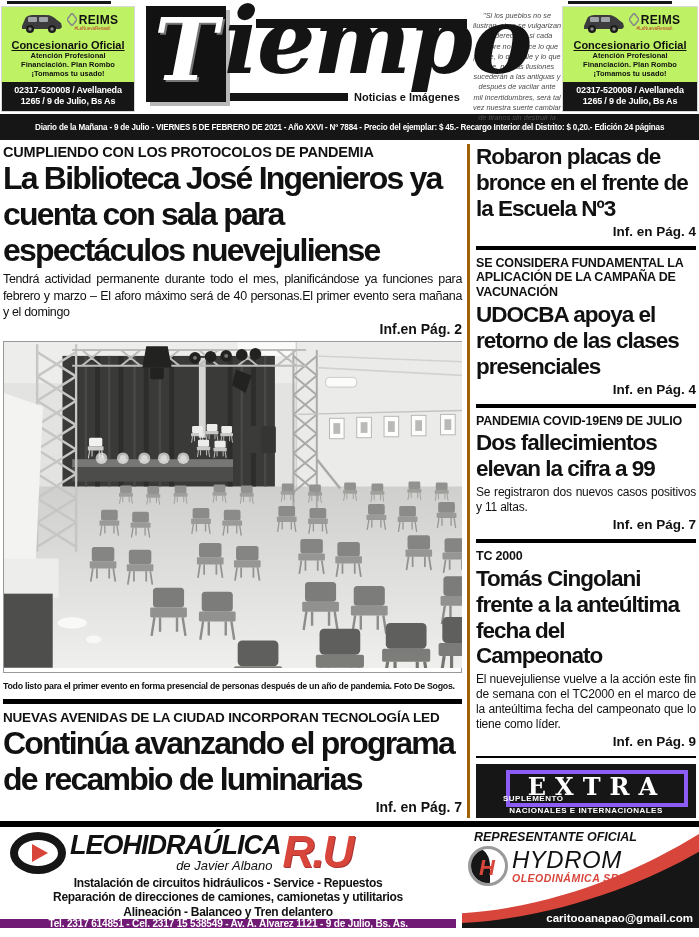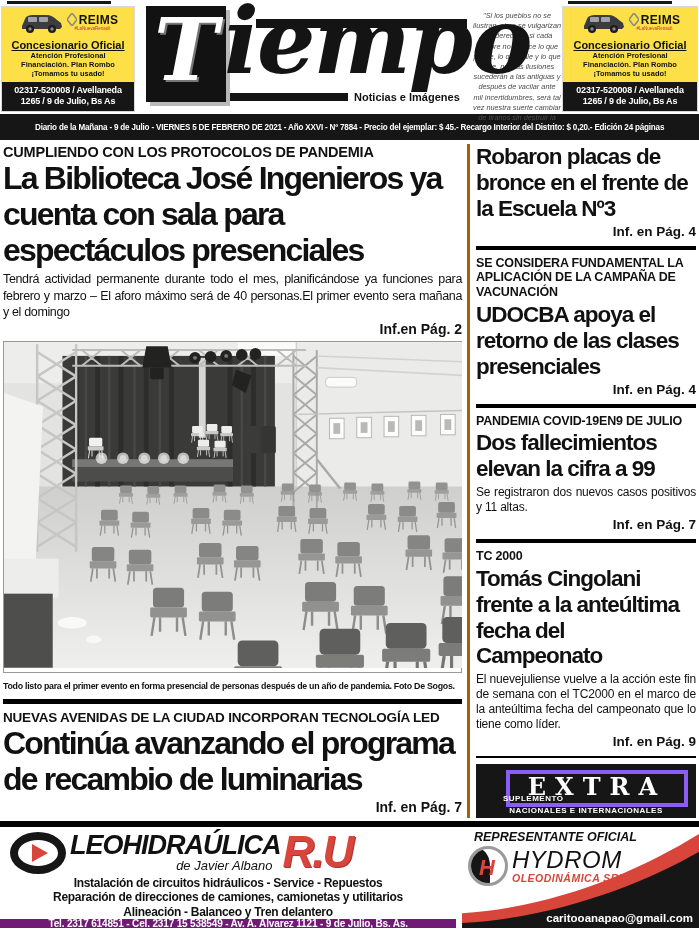--- a/index.html
+++ b/index.html
@@ -9,21 +9,21 @@
     font-family:"Liberation Sans", sans-serif; color:#111;
     position:relative;
   }
   .page { width:699px; height:937px; background:#fff; }
 
   
   .header { display:flex; height:112px; padding:1px 1px 0 1px; }
   .ad-reims { width:134px; display:flex; flex-direction:column; align-items:center; }
   .ad-reims .tab { width:104px; height:7px; background:#161616; margin-bottom:2px; }
   .ad-reims .tab.offset { align-self:flex-start; margin-left:6px; }
-  .ad-box { width:100%; border:1px solid #d8d8d8; background:#fde047; flex:1;
+  .ad-box { width:100%; border:1px solid #d8d8d8; background:#bef264; flex:1;
             display:flex; flex-direction:column; align-items:center; padding-top:1px; }
   .car-row { display:flex; align-items:center; gap:3px; height:30px; }
   .reims-logo { display:flex; flex-direction:column; align-items:center; line-height:1; }
   .reims-top { display:flex; align-items:center; gap:2px; }
   .reims-word { font-weight:bold; font-size:12px; letter-spacing:.3px; }
   .reims-tag { font-size:4.5px; color:#c0392b; margin-top:1px; }
   .conc { font-size:11px; font-weight:bold; text-decoration:underline; margin-top:1px; white-space:nowrap; }
   .ad-small { font-size:7.5px; font-weight:bold; text-align:center; line-height:1.25; }
   .phone-box { background:#161616; color:#fff; font-weight:bold; font-size:9px;
                text-align:center; line-height:1.3; padding:3px 2px; margin-top:3px;
@@ -207,21 +207,21 @@
   </div>
 
   <div class="dateline">
     <span>Diario de la Mañana - 9 de Julio - VIERNES 5 DE FEBRERO DE 2021 - Año XXVI - Nº 7884 - Precio del ejemplar: $ 45.- Recargo Interior del Distrito: $ 0,20.- Edición 24 páginas</span>
   </div>
 
   <div class="content">
 
     <div class="col-left">
       <div class="kicker">CUMPLIENDO CON LOS PROTOCOLOS DE PANDEMIA</div>
-      <h1 class="headline1">La Biblioteca José Ingenieros ya cuenta con sala para espectáculos presenciales</h1>
+      <h1 class="headline1">La Biblioteca José Ingenieros ya cuenta con sala para espectáculos nuevejuliense</h1>
       <div class="deck">Tendrá actividad permanente durante todo el mes, planificándose ya funciones para febrero y marzo – El aforo máximo será de 40 personas.El primer evento sera mañana y el domingo</div>
       <div class="pageref">Inf.en Pág. 2</div>
 
       <div class="photo-wrap">
         <svg width="458" height="326" viewBox="0 0 470 334">
           <defs>
             <g id="ch">
               <rect x="2" y="0" width="22" height="14" rx="2.5" fill="currentColor"></rect>
               <rect x="0" y="14" width="26" height="7" rx="1" fill="currentColor" opacity="0.8"></rect>
               <path d="M3,21 L1,34 M23,21 L25,34 M7,21 L7,31 M19,21 L19,31" stroke="currentColor" stroke-width="1.7" fill="none" opacity="0.85"></path>

